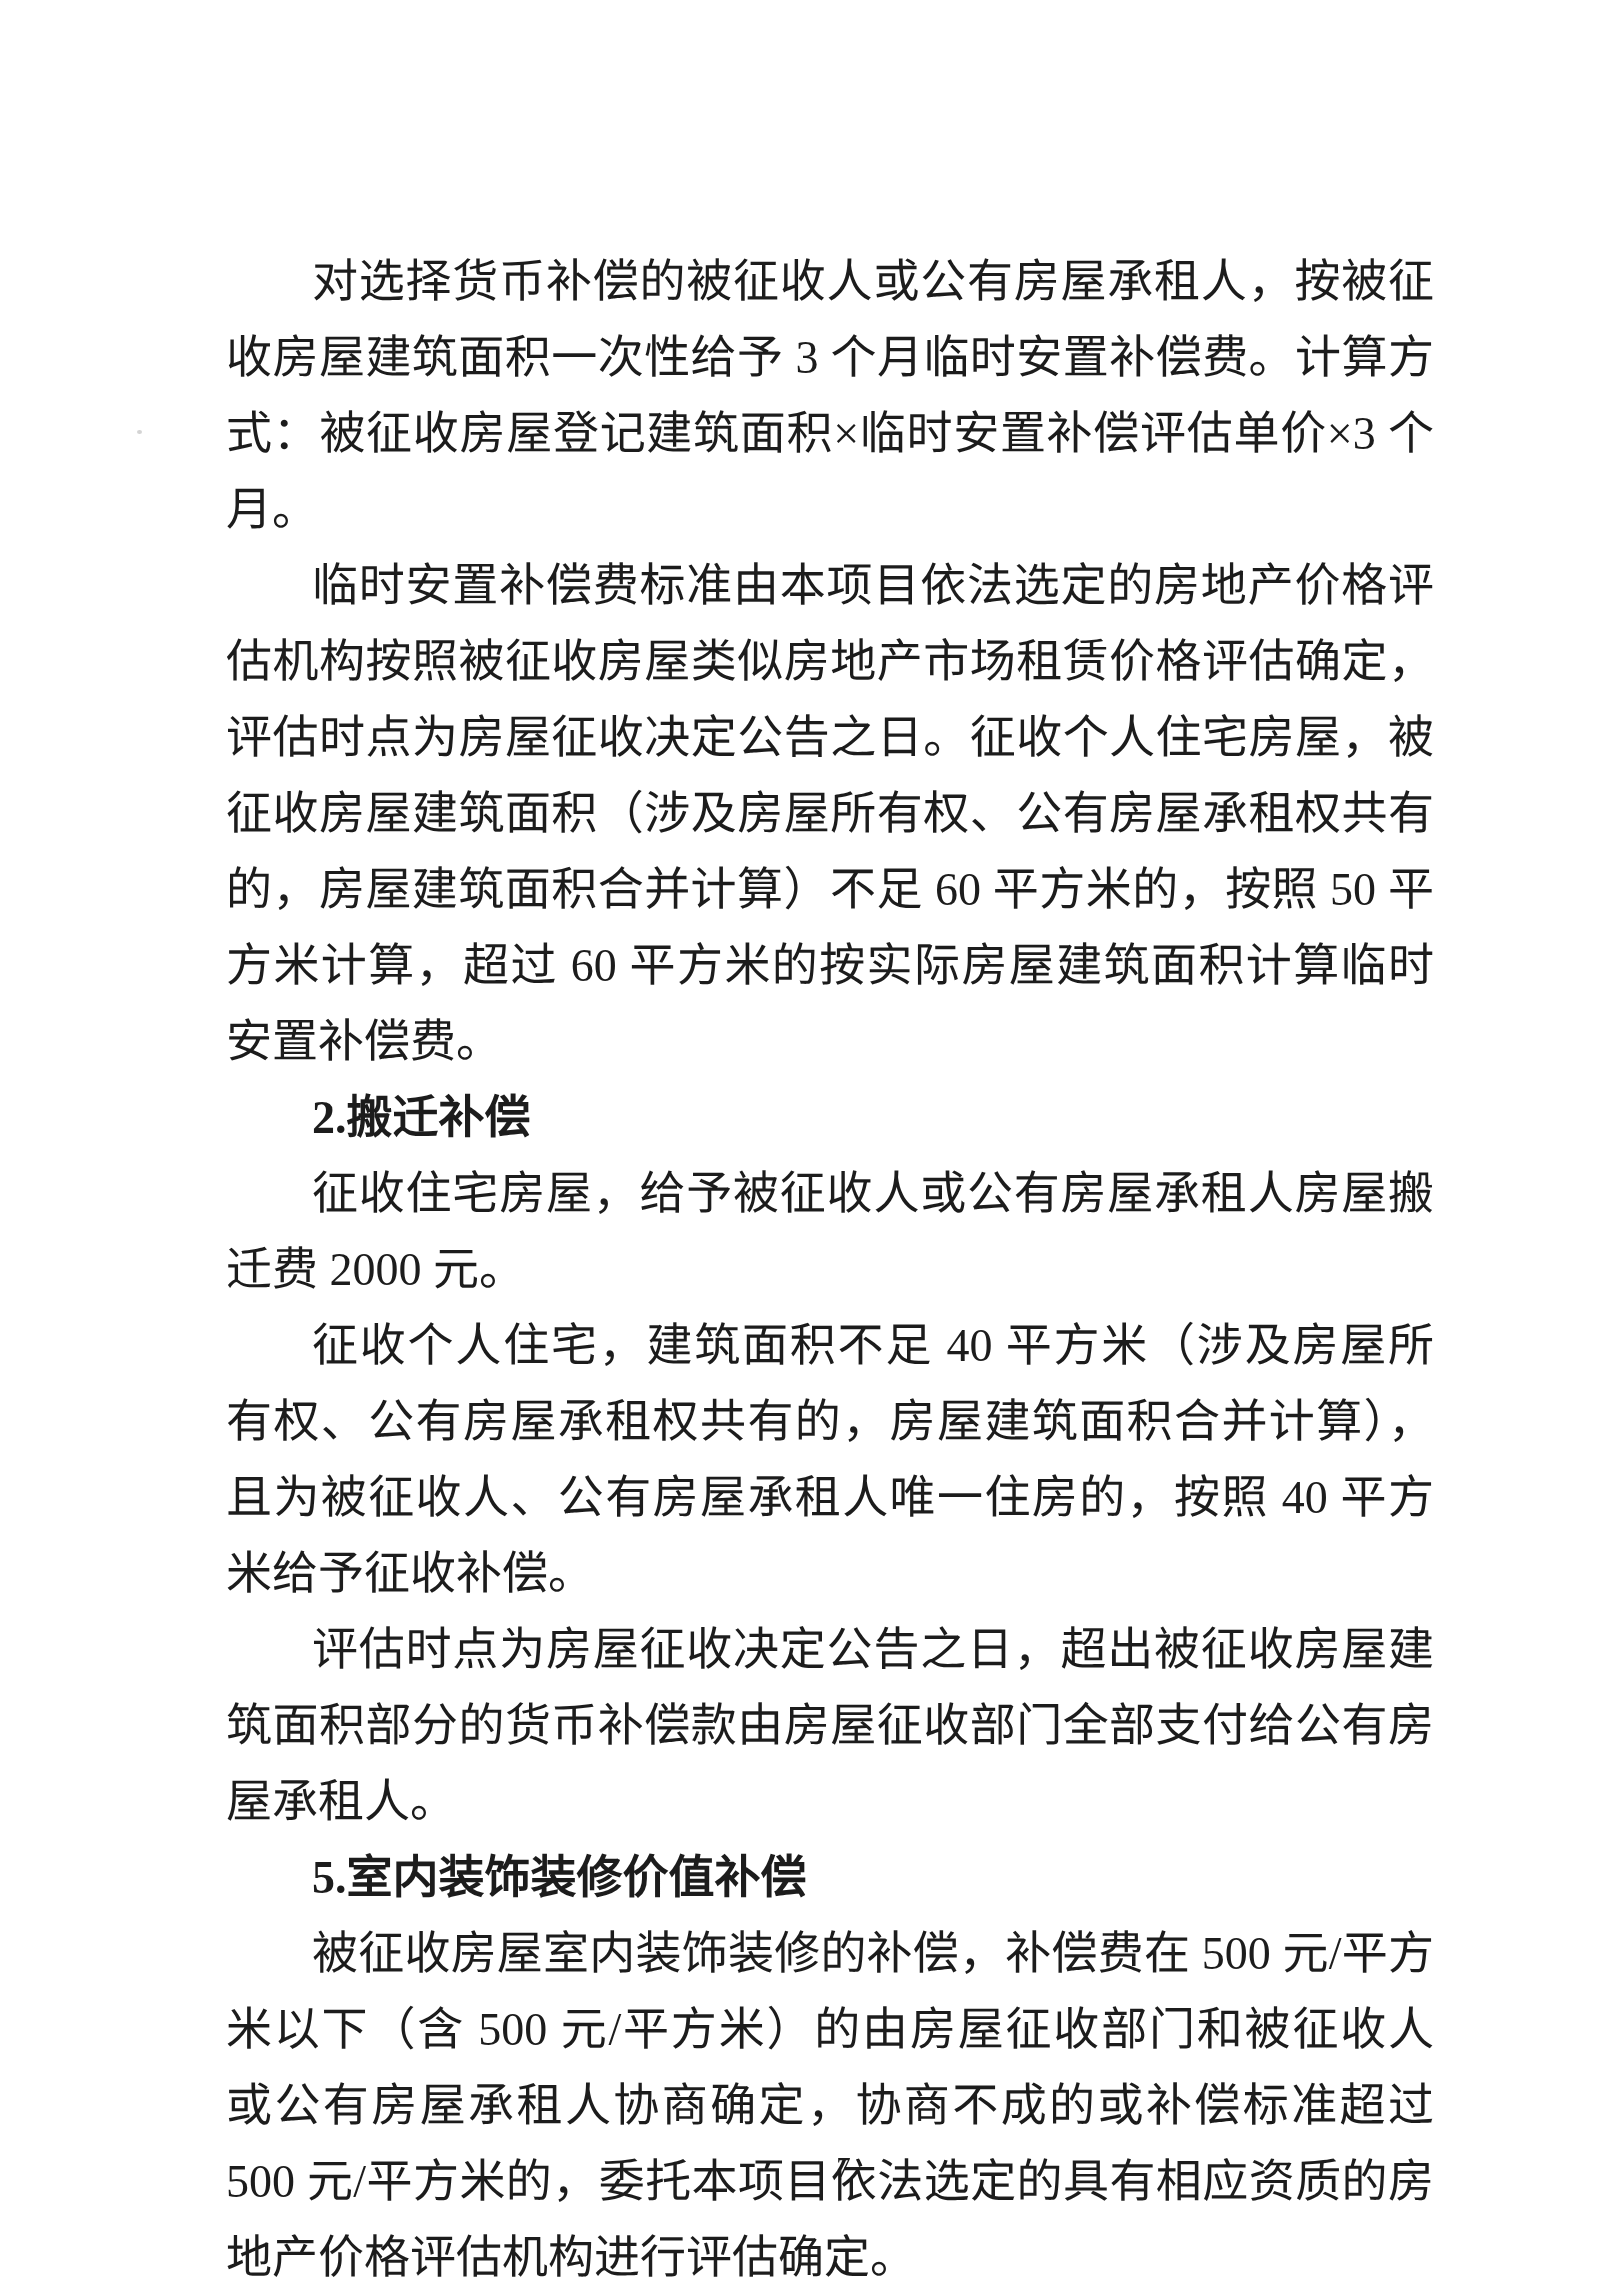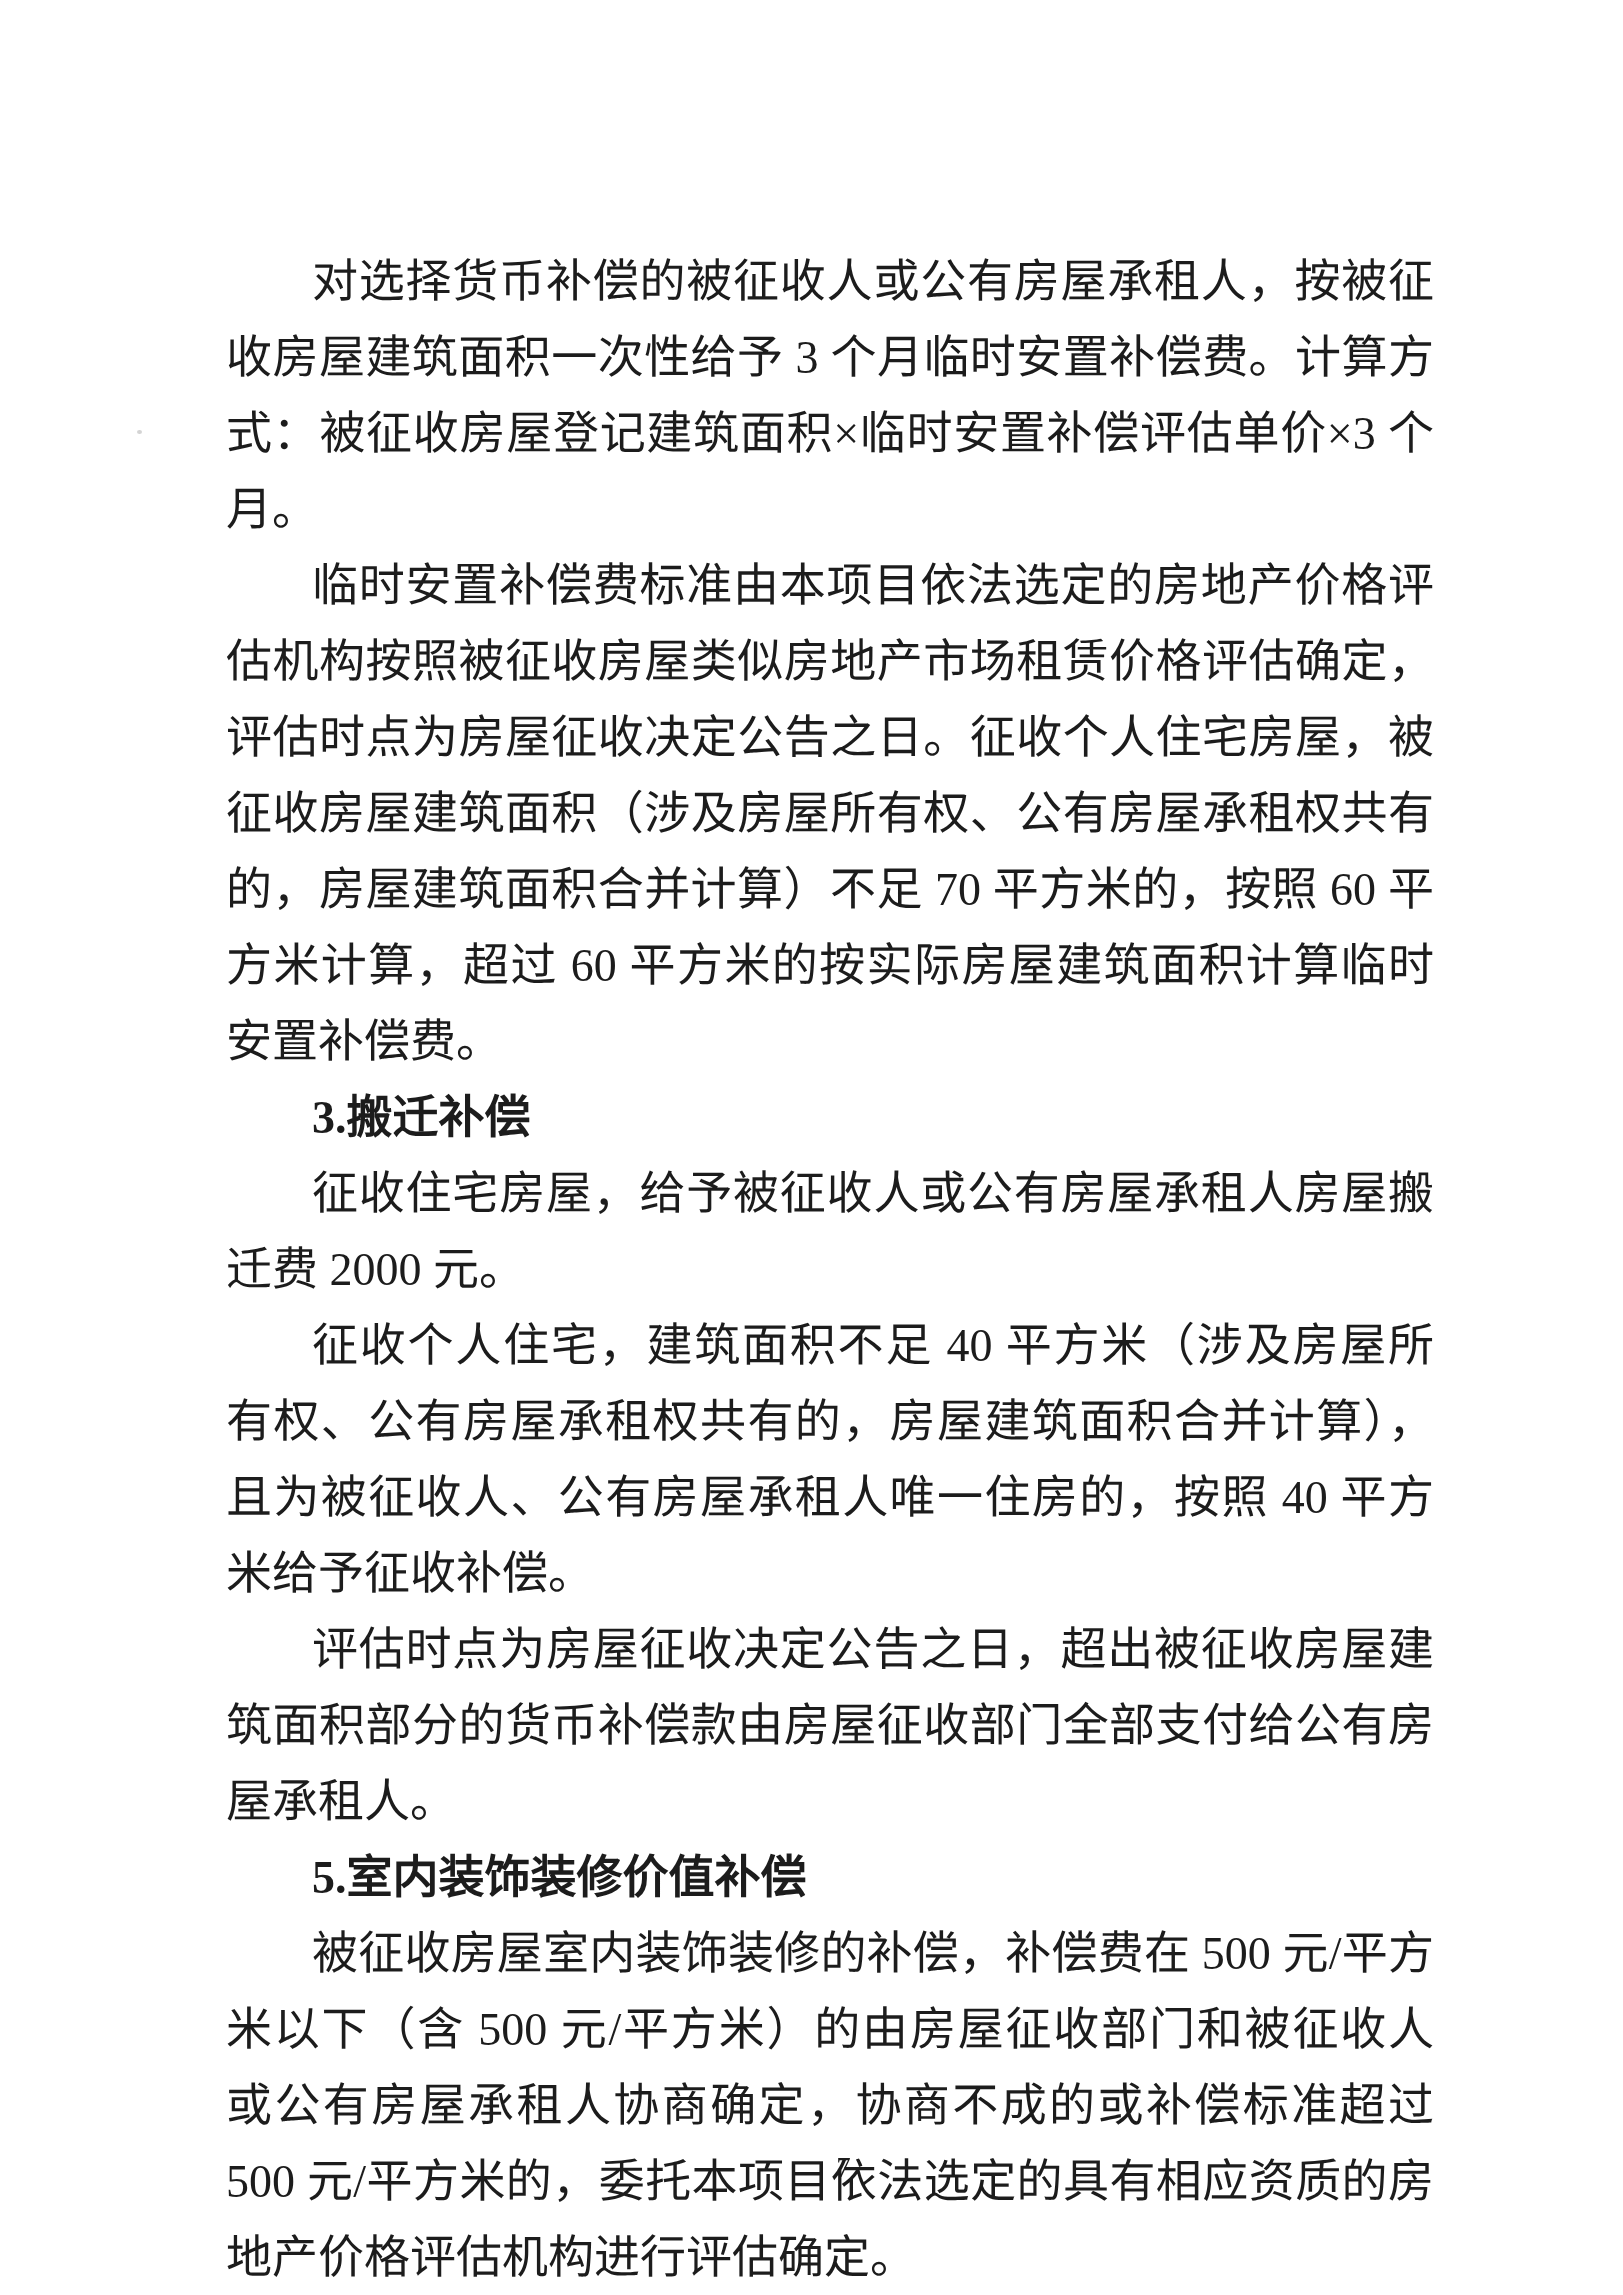--- a/index.html
+++ b/index.html
@@ -85,22 +85,22 @@
     opacity: 0.8;
   }
 </style>
 </head>
 <body>
 
 <div class="page">
 
   <main class="text-block">
     <p class="body">对选择货币补偿的被征收人或公有房屋承租人，按被征收房屋建筑面积一次性给予 3 个月临时安置补偿费。计算方式：被征收房屋登记建筑面积×临时安置补偿评估单价×3 个月。</p>
-    <p class="body">临时安置补偿费标准由本项目依法选定的房地产价格评估机构按照被征收房屋类似房地产市场租赁价格评估确定，评估时点为房屋征收决定公告之日。征收个人住宅房屋，被征收房屋建筑面积（涉及房屋所有权、公有房屋承租权共有的，房屋建筑面积合并计算）不足 70 平方米的，按照 60 平方米计算，超过 60 平方米的按实际房屋建筑面积计算临时安置补偿费。</p>
-    <p class="heading">3.搬迁补偿</p>
+    <p class="body">临时安置补偿费标准由本项目依法选定的房地产价格评估机构按照被征收房屋类似房地产市场租赁价格评估确定，评估时点为房屋征收决定公告之日。征收个人住宅房屋，被征收房屋建筑面积（涉及房屋所有权、公有房屋承租权共有的，房屋建筑面积合并计算）不足 60 平方米的，按照 50 平方米计算，超过 60 平方米的按实际房屋建筑面积计算临时安置补偿费。</p>
+    <p class="heading">2.搬迁补偿</p>
     <p class="body">征收住宅房屋，给予被征收人或公有房屋承租人房屋搬迁费 2000 元。</p>
     <p class="body">征收个人住宅，建筑面积不足 40 平方米（涉及房屋所有权、公有房屋承租权共有的，房屋建筑面积合并计算），且为被征收人、公有房屋承租人唯一住房的，按照 40 平方米给予征收补偿。</p>
     <p class="body">评估时点为房屋征收决定公告之日，超出被征收房屋建筑面积部分的货币补偿款由房屋征收部门全部支付给公有房屋承租人。</p>
     <p class="heading">5.室内装饰装修价值补偿</p>
     <p class="body">被征收房屋室内装饰装修的补偿，补偿费在 500 元/平方米以下（含 500 元/平方米）的由房屋征收部门和被征收人或公有房屋承租人协商确定，协商不成的或补偿标准超过 500 元/平方米的，委托本项目依法选定的具有相应资质的房地产价格评估机构进行评估确定。</p>
   </main>
 
   <div class="page-number">7</div>
 
   <div class="scan-streak"></div>

